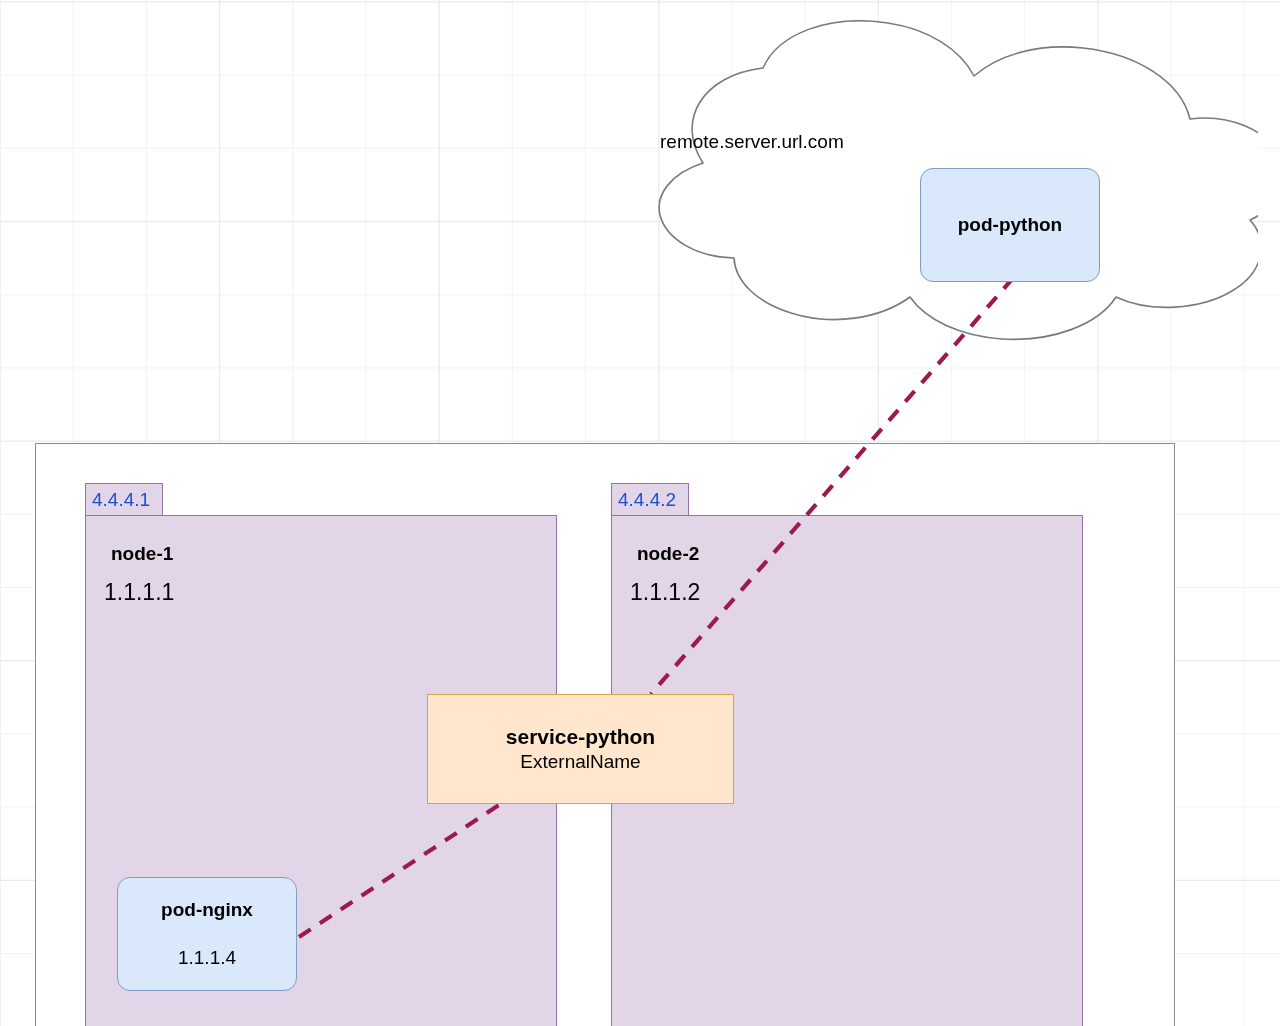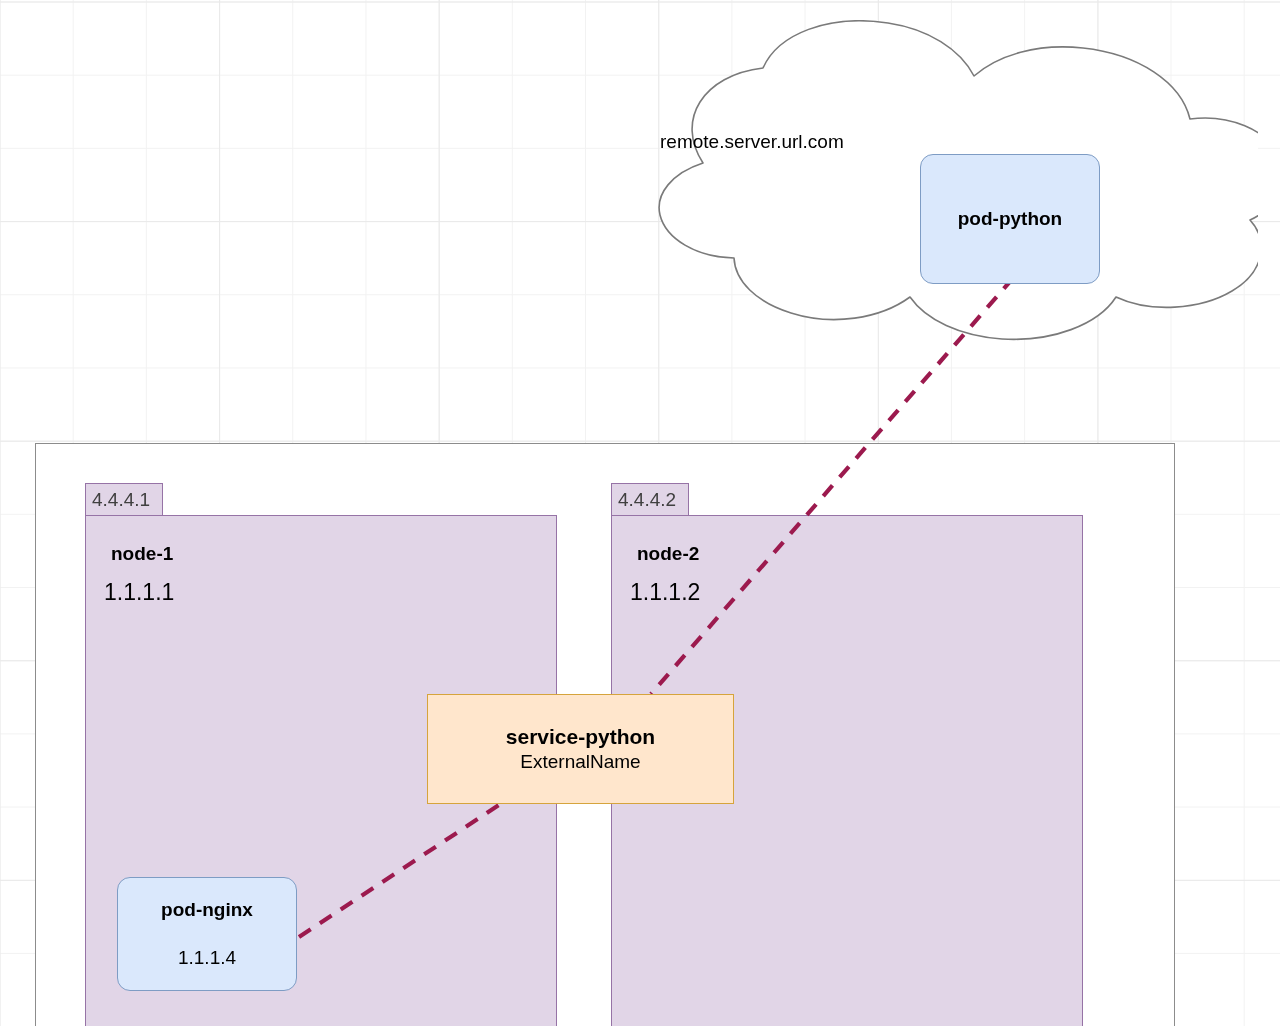--- a/index.html
+++ b/index.html
@@ -54,21 +54,21 @@
     height: 33px;
     background: #e1d5e7;
     border: 1.4px solid #9673a6;
     box-sizing: border-box;
     display: flex;
     align-items: center;
     padding-left: 6px;
   }
   .node-tab-label {
     font-size: 19px;
-    color: #404040;
+    color: #1d4ed8;
     line-height: 1;
   }
   .node-body {
     position: absolute;
     left: 0;
     top: 32px;
     background: #e1d5e7;
     border: 1.4px solid #9673a6;
     box-sizing: border-box;
   }
@@ -215,21 +215,21 @@
     <div class="node-body" style="width:472px; height:548px;"></div>
     <div class="node-name" style="left:26px; top:60px;">node-2</div>
     <div class="node-ip" style="left:19px; top:96px;">1.1.1.2</div>
   </div>
 
   <svg class="edges">
     <line x1="1013" y1="278" x2="651" y2="694" stroke="#9c1a4e" stroke-width="4.2" stroke-dasharray="14 11" stroke-linecap="butt"></line>
     <line x1="299" y1="937" x2="502" y2="803" stroke="#9c1a4e" stroke-width="4.2" stroke-dasharray="14 11" stroke-linecap="butt"></line>
   </svg>
 
-  <div class="pod-box" style="left:920px; top:154px; width:180px; height:130px;">
+  <div class="pod-box" style="left:920px; top:168px; width:180px; height:114px;">
     <div class="pod-title">pod-python</div>
   </div>
 
   <div class="service-box" style="left:427px; top:694px; width:307px; height:110px;">
     <div class="service-title">service-python</div>
     <div class="service-sub">ExternalName</div>
   </div>
 
   <div class="pod-box" style="left:117px; top:877px; width:180px; height:114px;">
     <div class="pod-title">pod-nginx</div>

